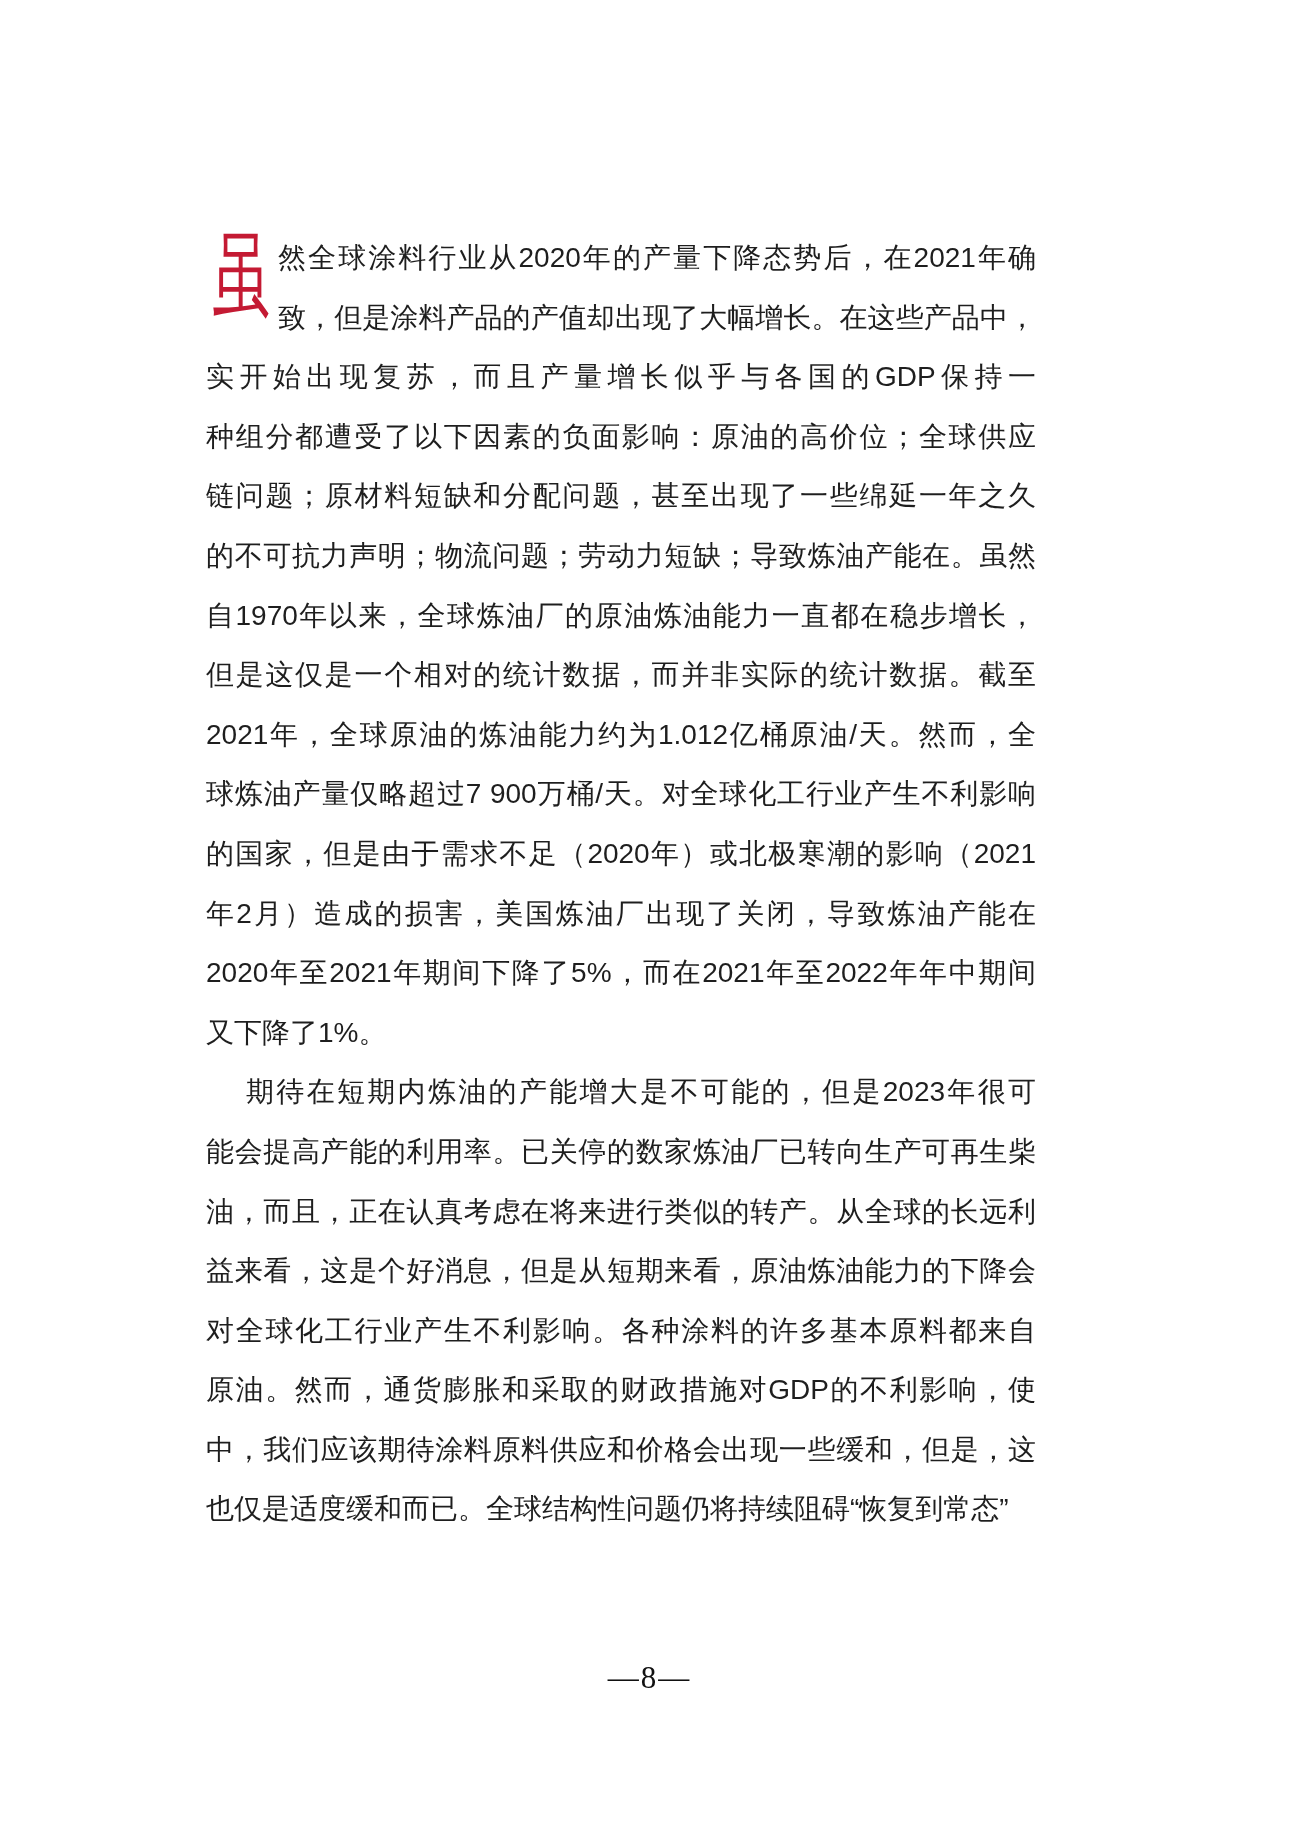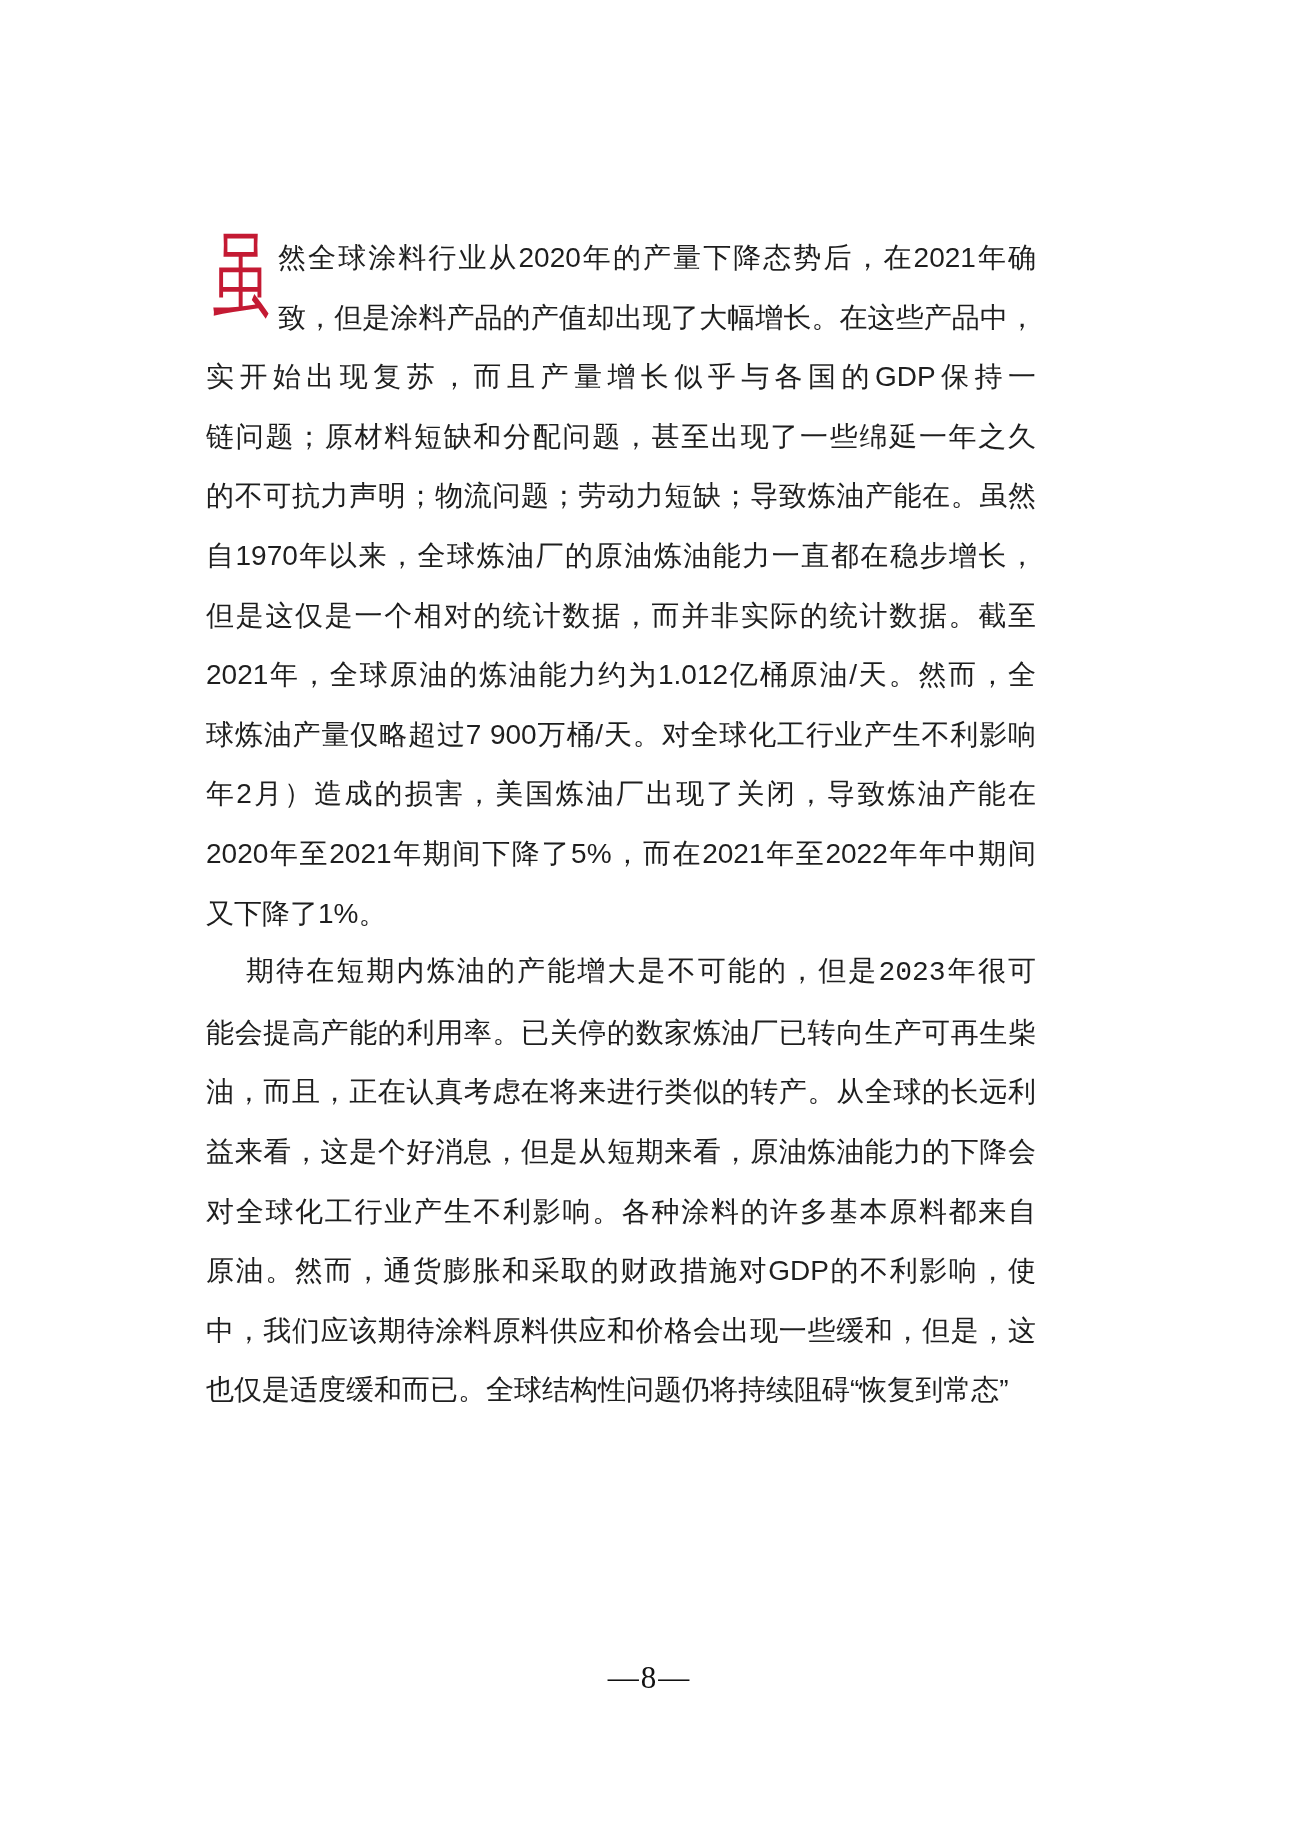--- a/index.html
+++ b/index.html
@@ -27,21 +27,20 @@
     overflow: hidden;
     text-align: justify;
     text-align-last: justify;
     text-justify: inter-character;
   }
   .line.last {
     text-align-last: left;
   }
   .para.indent-first .line:first-of-type {
     text-indent: 40px;
-    font-family: Liberation Mono, monospace;
   }
   .dropcap {
     float: left;
     width: 58px;
     height: 116px;
     margin: -4px 8px 0 6px;
     font-size: 96px;
     line-height: 104px;
     color: var(--dropcap-color, #c41a33);
     transform: scaleX(0.60);
@@ -65,26 +64,28 @@
 
 <div class="page">
 
   <div class="body-text">
 
     <div class="para">
       <span class="dropcap">虽</span>
     <div class="line">然全球涂料行业从2020年的产量下降态势后，在2021年确</div>
         <div class="line">致，但是涂料产品的产值却出现了大幅增长。在这些产品中，各</div>
         <div class="line">实开始出现复苏，而且产量增长似乎与各国的GDP保持一</div>
+        <div class="line">种组分都遭受了以下因素的负面影响：原油的高价位；全球供应</div>
         <div class="line">链问题；原材料短缺和分配问题，甚至出现了一些绵延一年之久</div>
         <div class="line">的不可抗力声明；物流问题；劳动力短缺；导致炼油产能在。虽然</div>
         <div class="line">自1970年以来，全球炼油厂的原油炼油能力一直都在稳步增长，</div>
         <div class="line">但是这仅是一个相对的统计数据，而并非实际的统计数据。截至</div>
         <div class="line">2021年，全球原油的炼油能力约为1.012亿桶原油/天。然而，全</div>
         <div class="line">球炼油产量仅略超过7 900万桶/天。对全球化工行业产生不利影响</div>
+        <div class="line">的国家，但是由于需求不足（2020年）或北极寒潮的影响（2021</div>
         <div class="line">年2月）造成的损害，美国炼油厂出现了关闭，导致炼油产能在</div>
         <div class="line">2020年至2021年期间下降了5%，而在2021年至2022年年中期间</div>
         <div class="line last">又下降了1%。</div>
       </div>
 
     <div class="para indent-first">
         <div class="line">期待在短期内炼油的产能增大是不可能的，但是2023年很可</div>
         <div class="line">能会提高产能的利用率。已关停的数家炼油厂已转向生产可再生柴</div>
         <div class="line">油，而且，正在认真考虑在将来进行类似的转产。从全球的长远利</div>
         <div class="line">益来看，这是个好消息，但是从短期来看，原油炼油能力的下降会</div>

